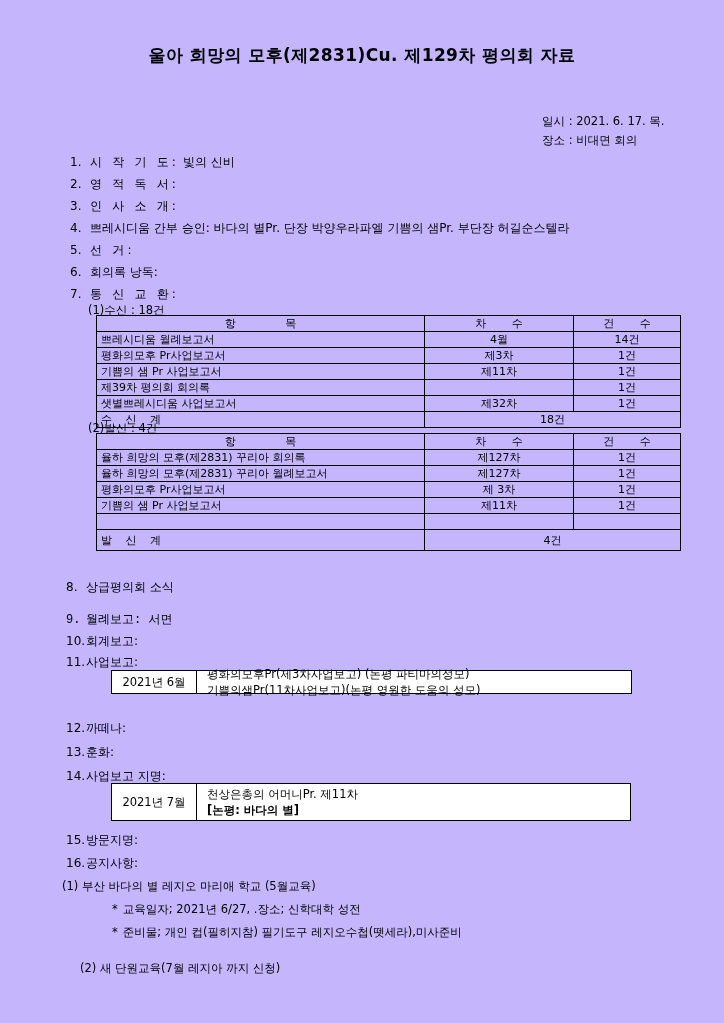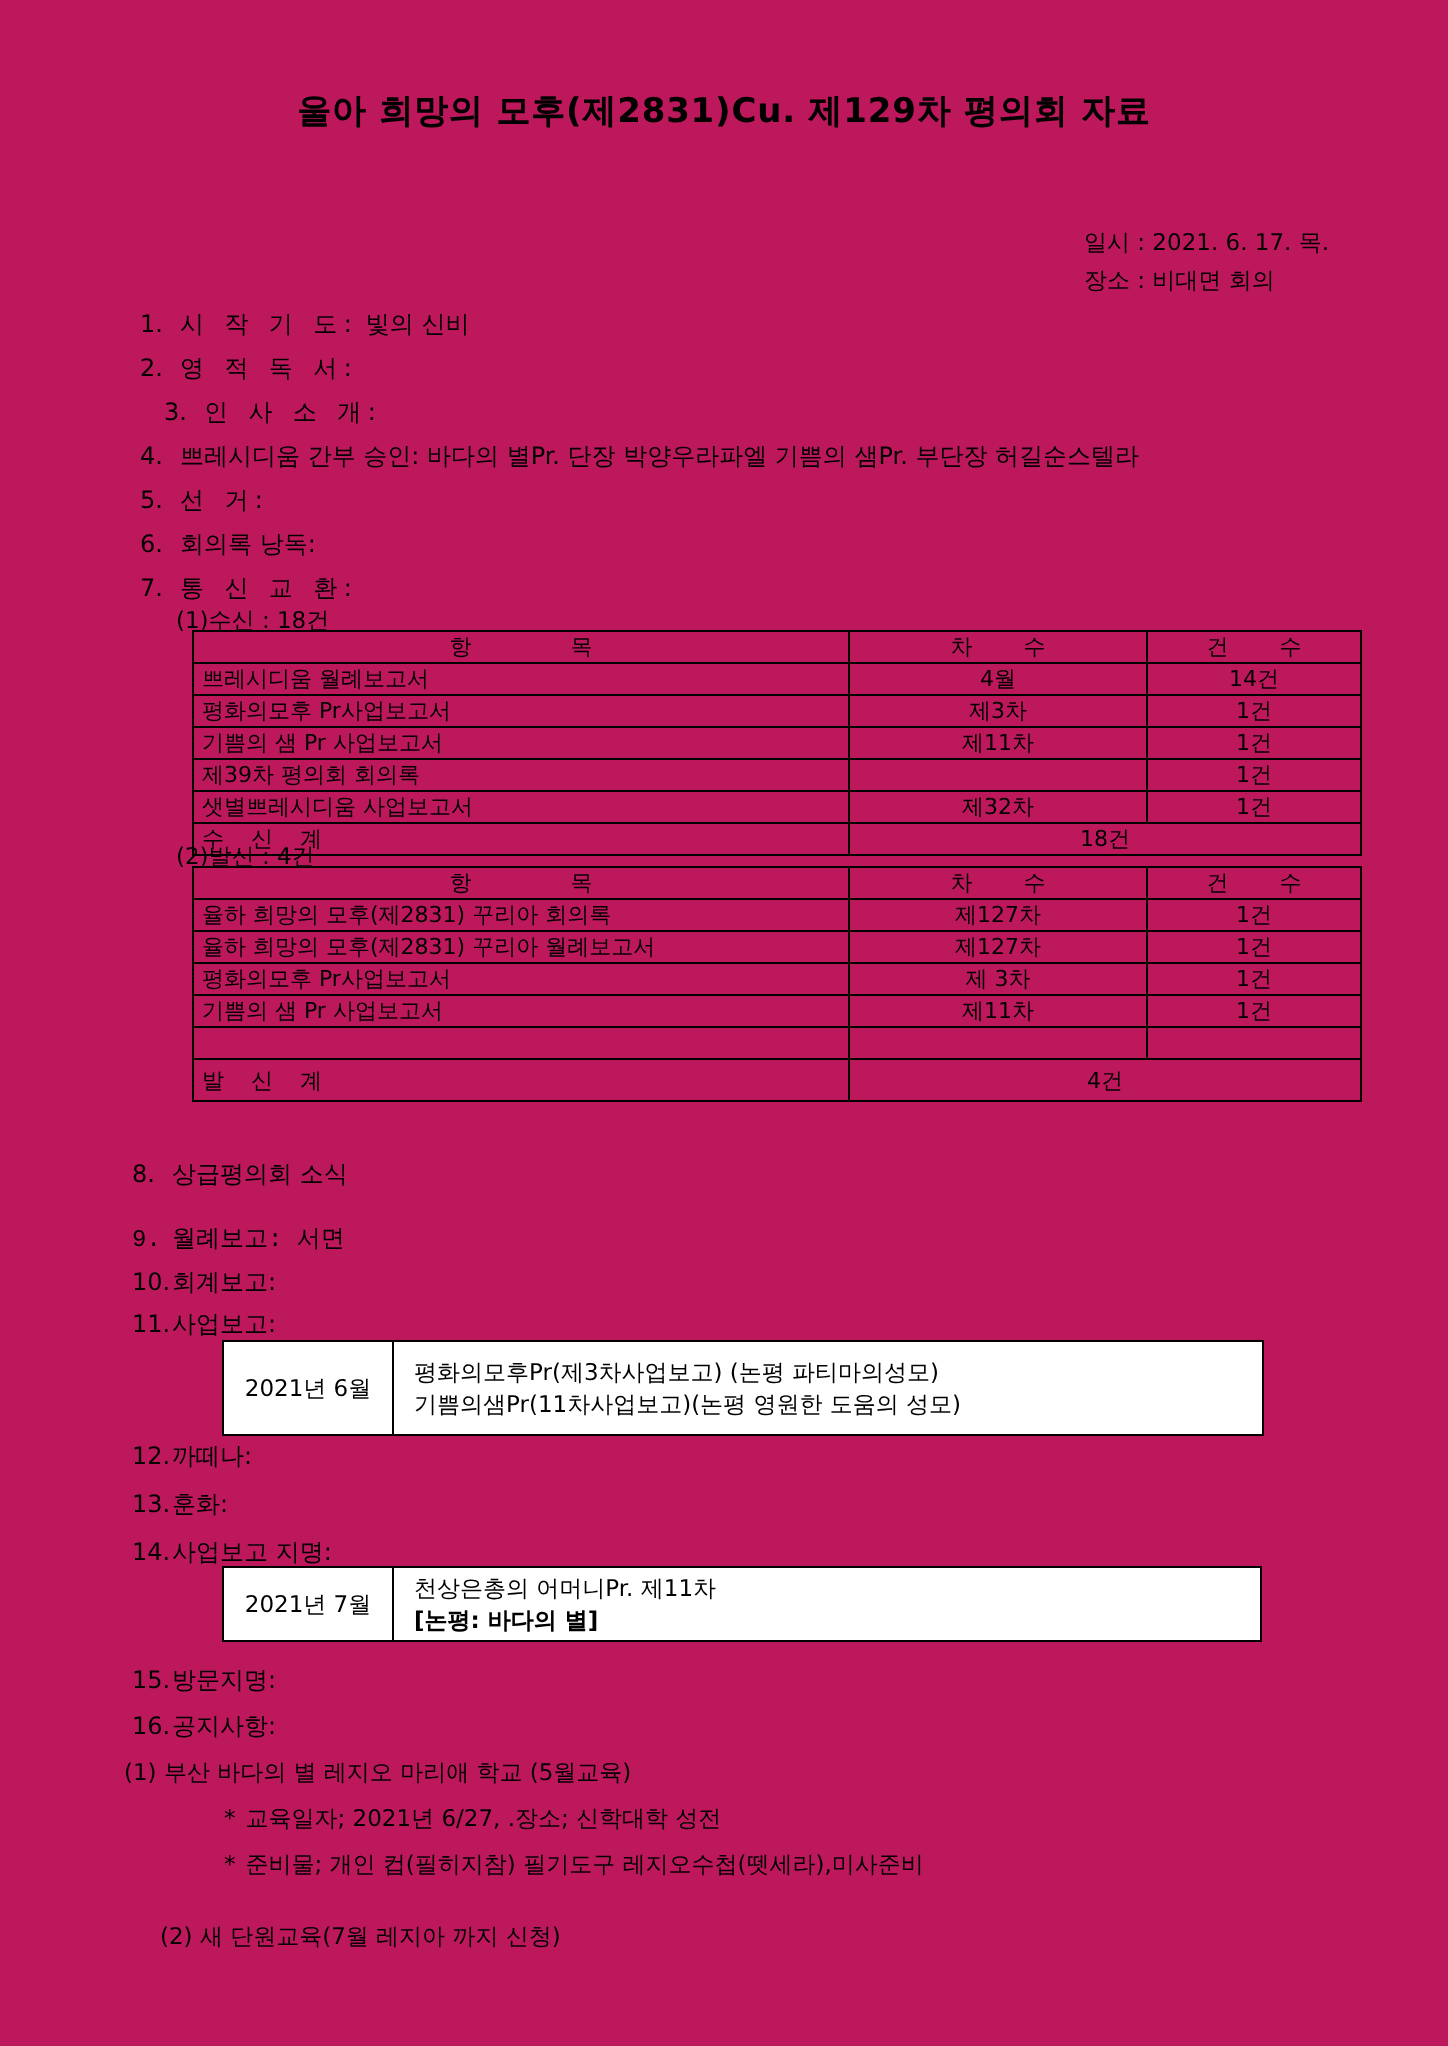--- a/index.html
+++ b/index.html
@@ -12,21 +12,21 @@
     height: 1023px;
     position: relative;
     font-family: "DejaVu Sans", "Liberation Sans", sans-serif;
     color: #000000;
     overflow: hidden;
   }
   .page {
     position: relative;
     width: 724px;
     height: 1023px;
-    background: #be185d;
+    background: #c4b5fd;
   }
 
   
   .doc-title {
     position: absolute;
     top: 44px;
     left: 0;
     width: 724px;
     text-align: center;
     font-size: 17px;
@@ -155,21 +155,21 @@
     <div>일시 : 2021. 6. 17. 목.</div>
     <div>장소 : 비대면 회의</div>
   </div>
 
   <div class="agenda-line" style="top:155px; left:70px;">
     <span class="num">1.</span><span class="label-spread">시 작 기 도:</span> <span>빛의 신비</span>
   </div>
   <div class="agenda-line" style="top:177px; left:70px;">
     <span class="num">2.</span><span class="label-spread">영 적 독 서:</span> <span></span>
   </div>
-  <div class="agenda-line" style="top:199px; left:70px;margin-left:12px;">
+  <div class="agenda-line" style="top:199px; left:70px;">
     <span class="num">3.</span><span class="label-spread">인 사 소 개:</span> <span></span>
   </div>
   <div class="agenda-line" style="top:221px; left:70px;">
     <span class="num">4.</span><span>쁘레시디움 간부 승인:</span> <span>바다의 별Pr. 단장 박양우라파엘  기쁨의 샘Pr. 부단장 허길순스텔라</span>
   </div>
   <div class="agenda-line" style="top:243px; left:70px;">
     <span class="num">5.</span><span class="label-spread">선        거:</span> <span></span>
   </div>
   <div class="agenda-line" style="top:265px; left:70px;">
     <span class="num">6.</span><span>회의록 낭독:</span> <span></span>
@@ -282,21 +282,21 @@
   <div class="agenda-line" style="top:613px; left:66px;font-family:Liberation Mono, monospace;">
     <span class="num">9.</span><span>월례보고:</span> <span>서면</span>
   </div>
   <div class="agenda-line" style="top:634px; left:66px;">
     <span class="num">10.</span><span>회계보고:</span>
   </div>
   <div class="agenda-line" style="top:655px; left:66px;">
     <span class="num">11.</span><span>사업보고:</span>
   </div>
 
-  <div class="report-box" style="top:670px; left:111px; width:521px; height:48px;">
+  <div class="report-box" style="top:670px; left:111px; width:521px; height:24px;">
     <div class="rb-date">2021년 6월</div>
     <div class="rb-body">
       <div>평화의모후Pr(제3차사업보고) (논평 파티마의성모)</div>
       <div>기쁨의샘Pr(11차사업보고)(논평 영원한 도움의 성모)</div>
     </div>
   </div>
 
   <div class="agenda-line" style="top:721px; left:66px;">
     <span class="num">12.</span><span>까떼나:</span>
   </div>

